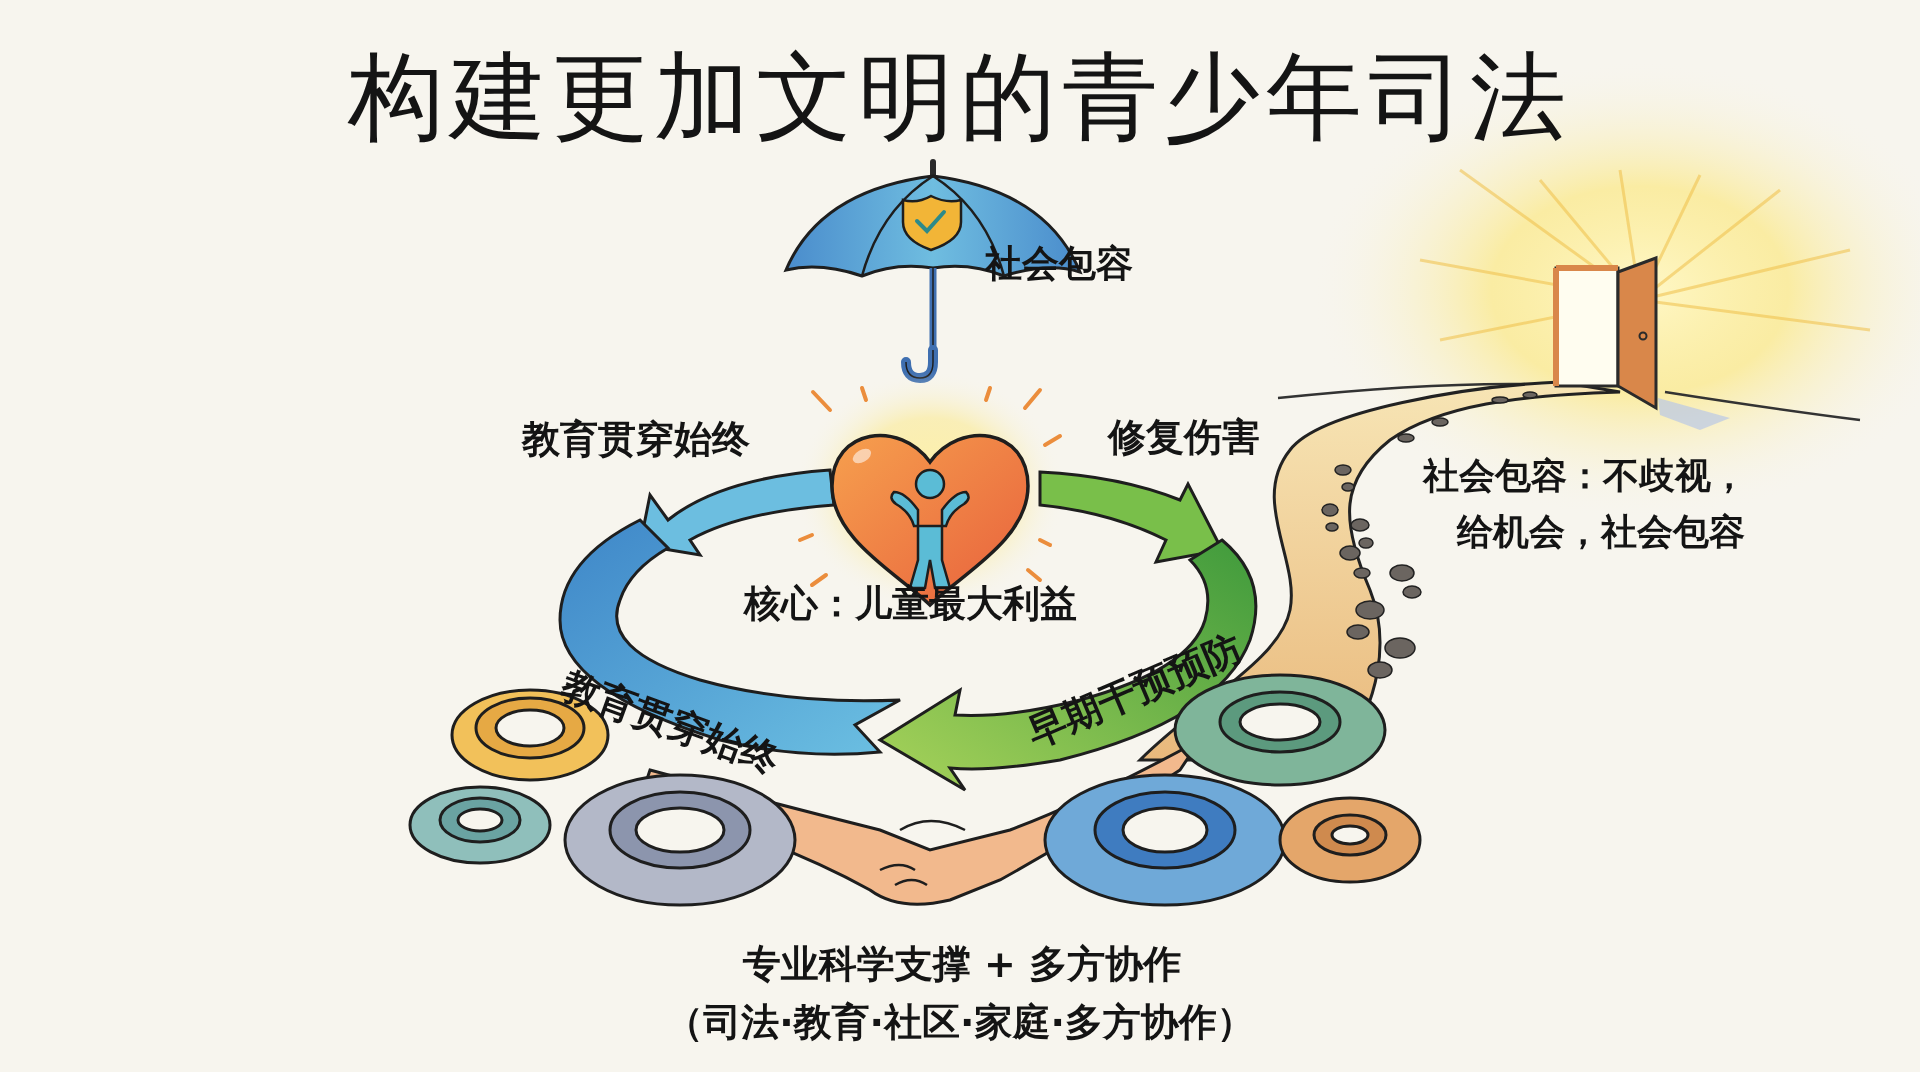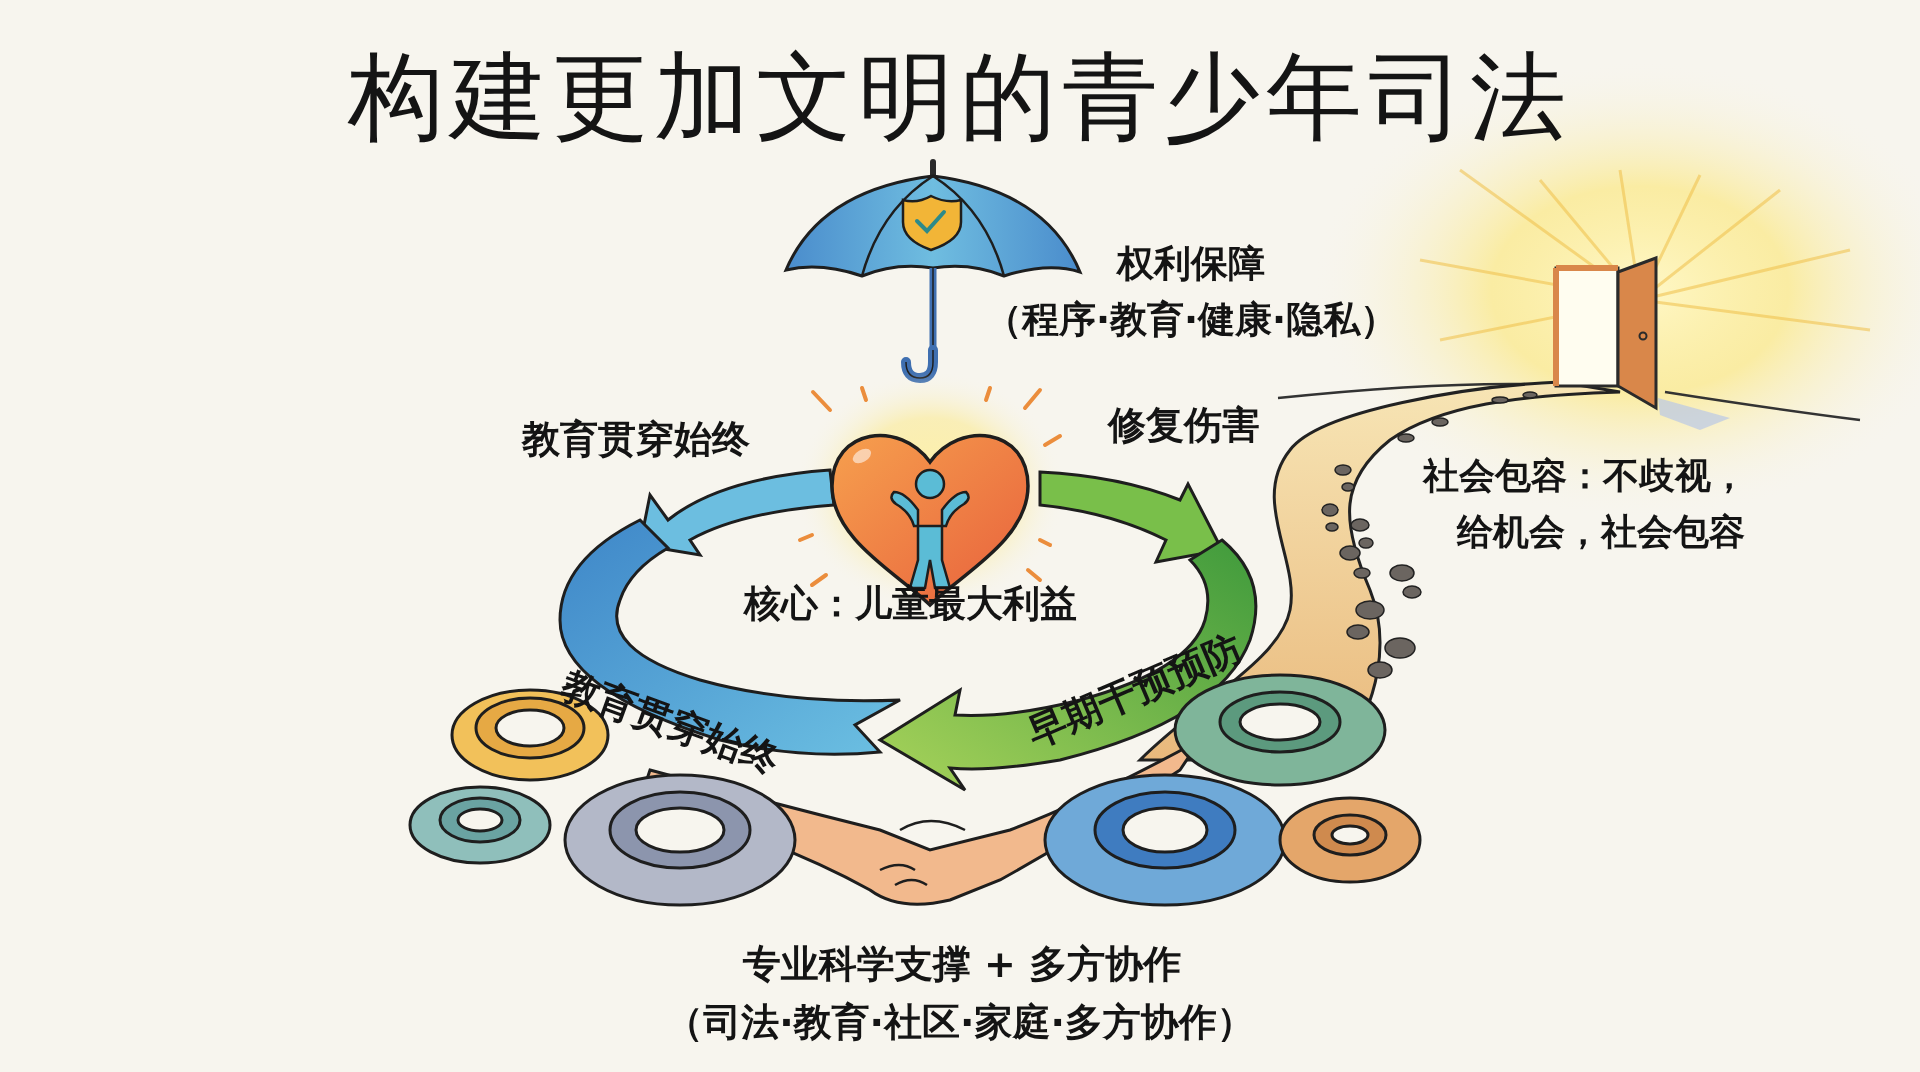--- a/index.html
+++ b/index.html
@@ -14,21 +14,21 @@
     .art { position: absolute; inset: 0; }
     .label { position: absolute; white-space: nowrap; font-weight: bold; color: #141414; }
     .title {
       left: 0; width: 1920px; top: 34px; text-align: center;
       font-size: 96px; letter-spacing: 6px; font-weight: normal;
     }
     .rights { left: 985px; top: 236px; text-align: center; font-size: 37px; line-height: 56px; }
     .rights .l1 { display: block; padding-left: 0; }
     .rights .l2 { display: block; }
     .edu-top { left: 522px; top: 414px; font-size: 38px; }
-    .repair { left: 1108px; top: 400px; font-size: 38px; }
+    .repair { left: 1108px; top: 412px; font-size: 38px; }
     .inclusion { left: 1423px; top: 448px; font-size: 36px; line-height: 56px; }
     .inclusion .l2 { display: block; padding-left: 34px; }
     .core { left: 744px; top: 579px; font-size: 37px; }
     .support { left: 0; width: 1920px; top: 935px; text-align: center; font-size: 38px; line-height: 58px; }
     .support .l1 { display: block; padding-left: 4px; }
     .band-text { position: absolute; font-weight: bold; font-size: 38px; color: #141414; white-space: nowrap; }
     .band-edu { left: 572px; top: 660px; transform: rotate(20deg); transform-origin: left top; }
     .band-early { left: 1020px; top: 712px; transform: rotate(-23deg); transform-origin: left top; }
   </style>
 </head>
@@ -203,22 +203,21 @@
         <ellipse cx="1350" cy="840" rx="70" ry="42" fill="#e4a66a"></ellipse>
         <ellipse cx="1350" cy="835" rx="36" ry="20" fill="#cf8a4e"></ellipse>
         <ellipse cx="1350" cy="835" rx="18" ry="9" fill="#f7f5ee"></ellipse>
       </g>
     </g>
   </svg>
 
   <div class="label title">构建更加文明的青少年司法</div>
 
   <div class="label rights">
-    <span class="l1">权利保障</span>
-    <span class="l2">（程序·教育·健康·隐私）</span>
+    <span class="l1">社会包容</span>
   </div>
 
   <div class="label edu-top">教育贯穿始终</div>
   <div class="label repair">修复伤害</div>
 
   <div class="label inclusion">
     <span>社会包容：不歧视，</span>
     <span class="l2">给机会，社会包容</span>
   </div>
 

